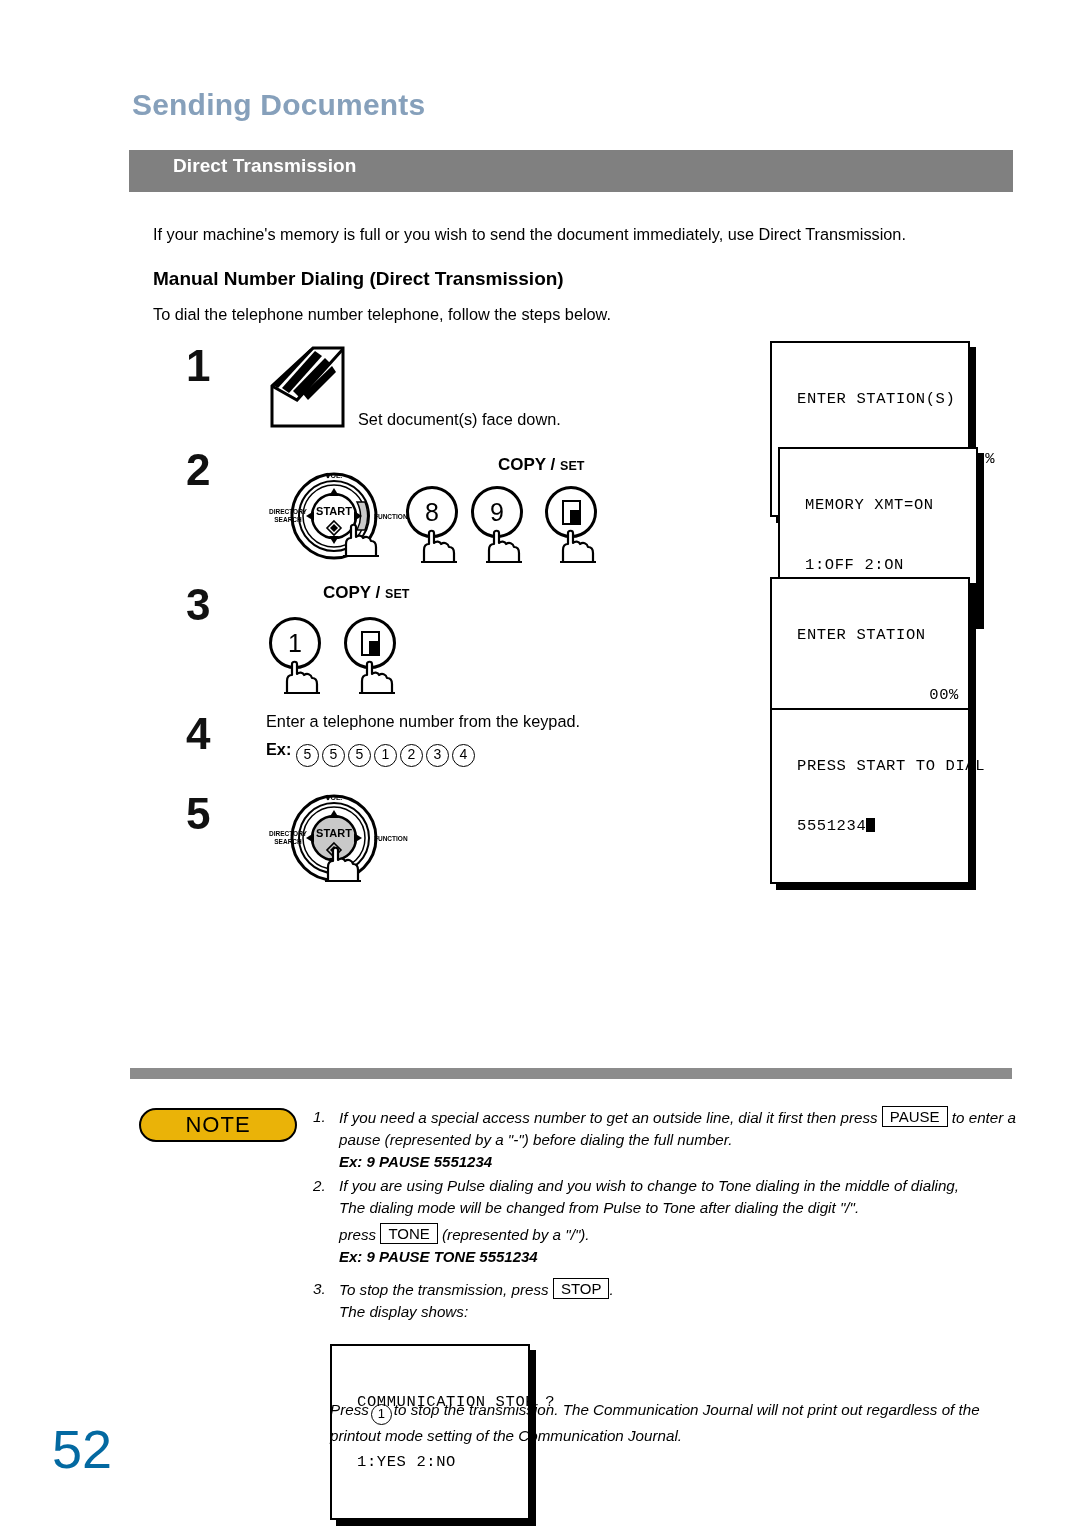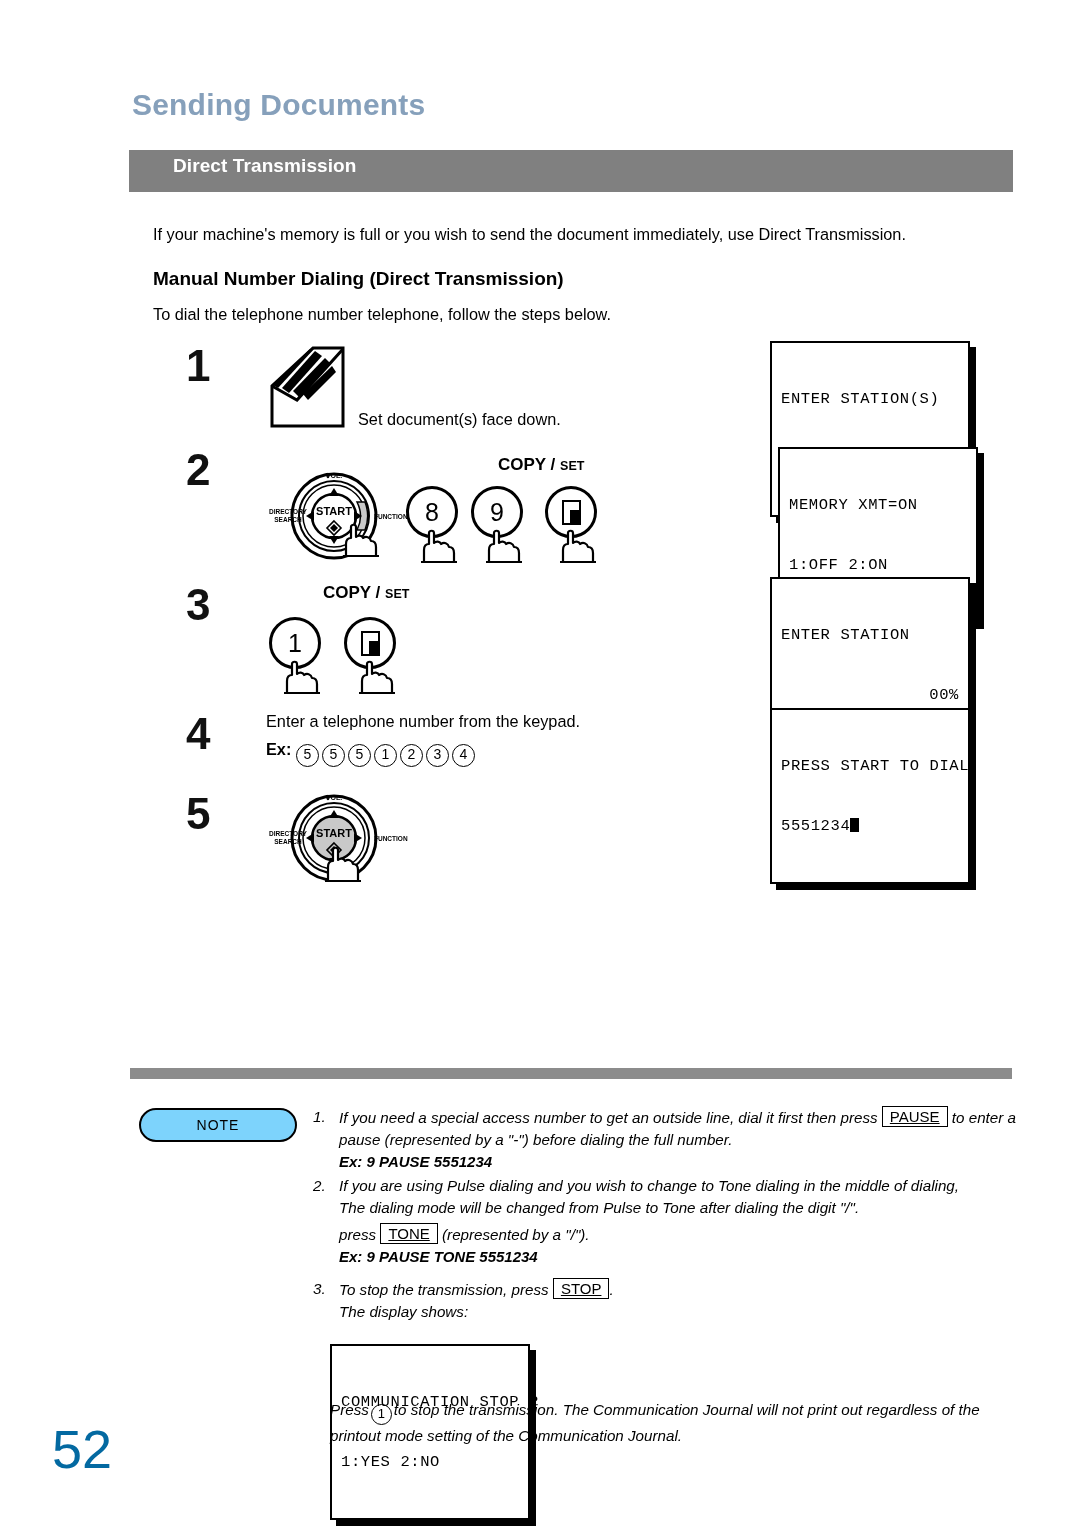--- a/index.html
+++ b/index.html
@@ -92,21 +92,21 @@
 
   
   .lcd {
     position: absolute;
     box-sizing: border-box;
     border: 2px solid #000;
     background: #fff;
     font-family: "Liberation Mono", monospace;
     font-size: 15.5px;
     line-height: 20px;
-    padding: 6px 9px 6px 9px;
+    padding: 6px 9px 6px 25px;
     letter-spacing: 0.6px;
     box-shadow: 6px 6px 0 0 #000;
     white-space: pre;
   }
   .lcd-row { display: block; }
   .lcd-row.right { text-align: right; }
   .caret {
     display: inline-block;
     width: 9px;
     height: 14px;
@@ -197,23 +197,23 @@
     left: 139px;
     top: 1108px;
     width: 158px;
     height: 34px;
     border: 2.5px solid #000;
     border-radius: 17px;
     box-sizing: border-box;
     display: flex;
     align-items: center;
     justify-content: center;
-    font-size: 14px;
+    font-size: 22px;
     letter-spacing: 1px;
-    background: #7dd3fc;
+    background: #eab308;
   }
   .notes {
     position: absolute;
     left: 313px;
     top: 1106px;
     width: 705px;
     font-style: italic;
     font-size: 15.2px;
     line-height: 22px;
   }
@@ -235,21 +235,20 @@
   .keycap {
     display: inline-block;
     border: 1.5px solid #000;
     padding: 0 7px;
     font-style: normal;
     font-family: "Liberation Sans", sans-serif;
     font-size: 15px;
     line-height: 19px;
     vertical-align: 1px;
     background: #fff;
-    text-decoration: underline;
   }
   .circ-inline {
     display: inline-block;
     width: 19px;
     height: 19px;
     line-height: 17px;
     text-align: center;
     border: 1.3px solid #000;
     border-radius: 50%;
     font-size: 13px;

